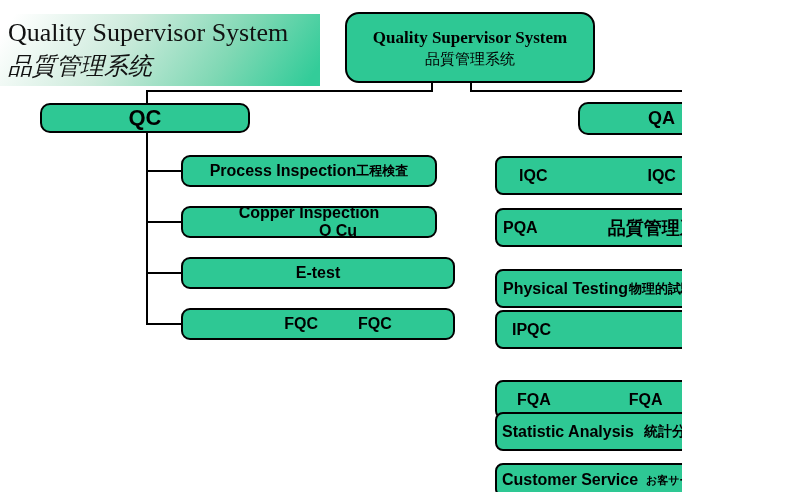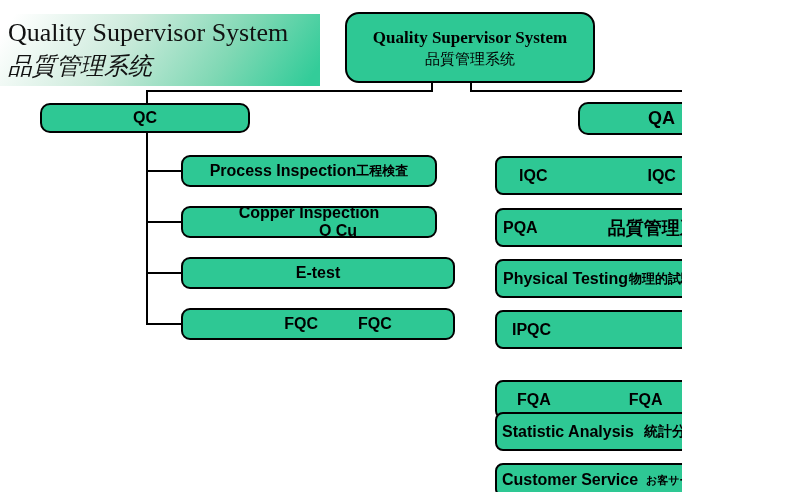--- a/index.html
+++ b/index.html
@@ -33,40 +33,40 @@
   
   .root{
     left:345px;top:12px;width:250px;height:71px;border-radius:14px;
     flex-direction:column;justify-content:center;text-align:center;
   }
   .root-en{font-family:"Liberation Serif",serif;font-weight:bold;font-size:17px;line-height:22px;}
   .root-cjk{font-family:"Liberation Serif",serif;font-size:15px;line-height:20px;}
   
   .qc-box{
     left:40px;top:103px;width:210px;height:30px;border-radius:10px;
-    justify-content:center;font-weight:bold;font-size:16px;
+    justify-content:center;font-weight:bold;font-size:22px;
   }
   .qa-box{
     left:578px;top:102px;width:230px;height:33px;border-radius:10px;
     font-weight:bold;font-size:18px;padding-left:68px;
   }
   
   .child{height:32px;border-radius:9px;font-weight:bold;font-size:16px;}
   .l-child{left:181px;width:256px;justify-content:center;}
   .b-l2,.b-l3{width:274px;}
   .r-child{left:495px;width:260px;height:39px;border-radius:8px;}
   .sec{display:inline-block;}
   
   .b-l0{top:155px;} .b-l0 .sec{font-size:13px;margin-left:0;}
   .b-l1{top:206px;flex-direction:column;} .b-l1 .sec{margin-left:58px;}
   .b-l2{top:257px;}
   .b-l3{top:308px;padding-left:40px;} .b-l3 .sec{margin-left:40px;}
   .b-r0{top:156px;padding-left:22px;} .b-r0 .sec{margin-left:100px;}
   .b-r1{top:208px;padding-left:6px;gap:42px;}  .b-r1 .sec{font-size:18px;margin-left:28px;}
-  .b-r2{top:259px;padding-left:6px;}  .b-r2 .sec{font-size:13px;margin-left:1px;}
+  .b-r2{top:269px;padding-left:6px;}  .b-r2 .sec{font-size:13px;margin-left:1px;}
   .b-r3{top:310px;padding-left:15px;}
   .b-r4{top:380px;padding-left:20px;} .b-r4 .sec{margin-left:78px;}
   .b-r5{top:412px;padding-left:5px;}  .b-r5 .sec{font-size:14px;margin-left:10px;}
   .b-r6{top:463px;padding-left:5px;height:34px;} .b-r6 .sec{font-size:11px;margin-left:8px;}
   
   .line{position:absolute;background:#000000;}
   .ln-drop-left {left:431px;top:83px;width:2px;height:9px;}
   .ln-drop-right{left:470px;top:83px;width:2px;height:9px;}
   .ln-rail-left {left:146px;top:90px;width:287px;height:2px;}
   .ln-rail-right{left:470px;top:90px;width:212px;height:2px;}

